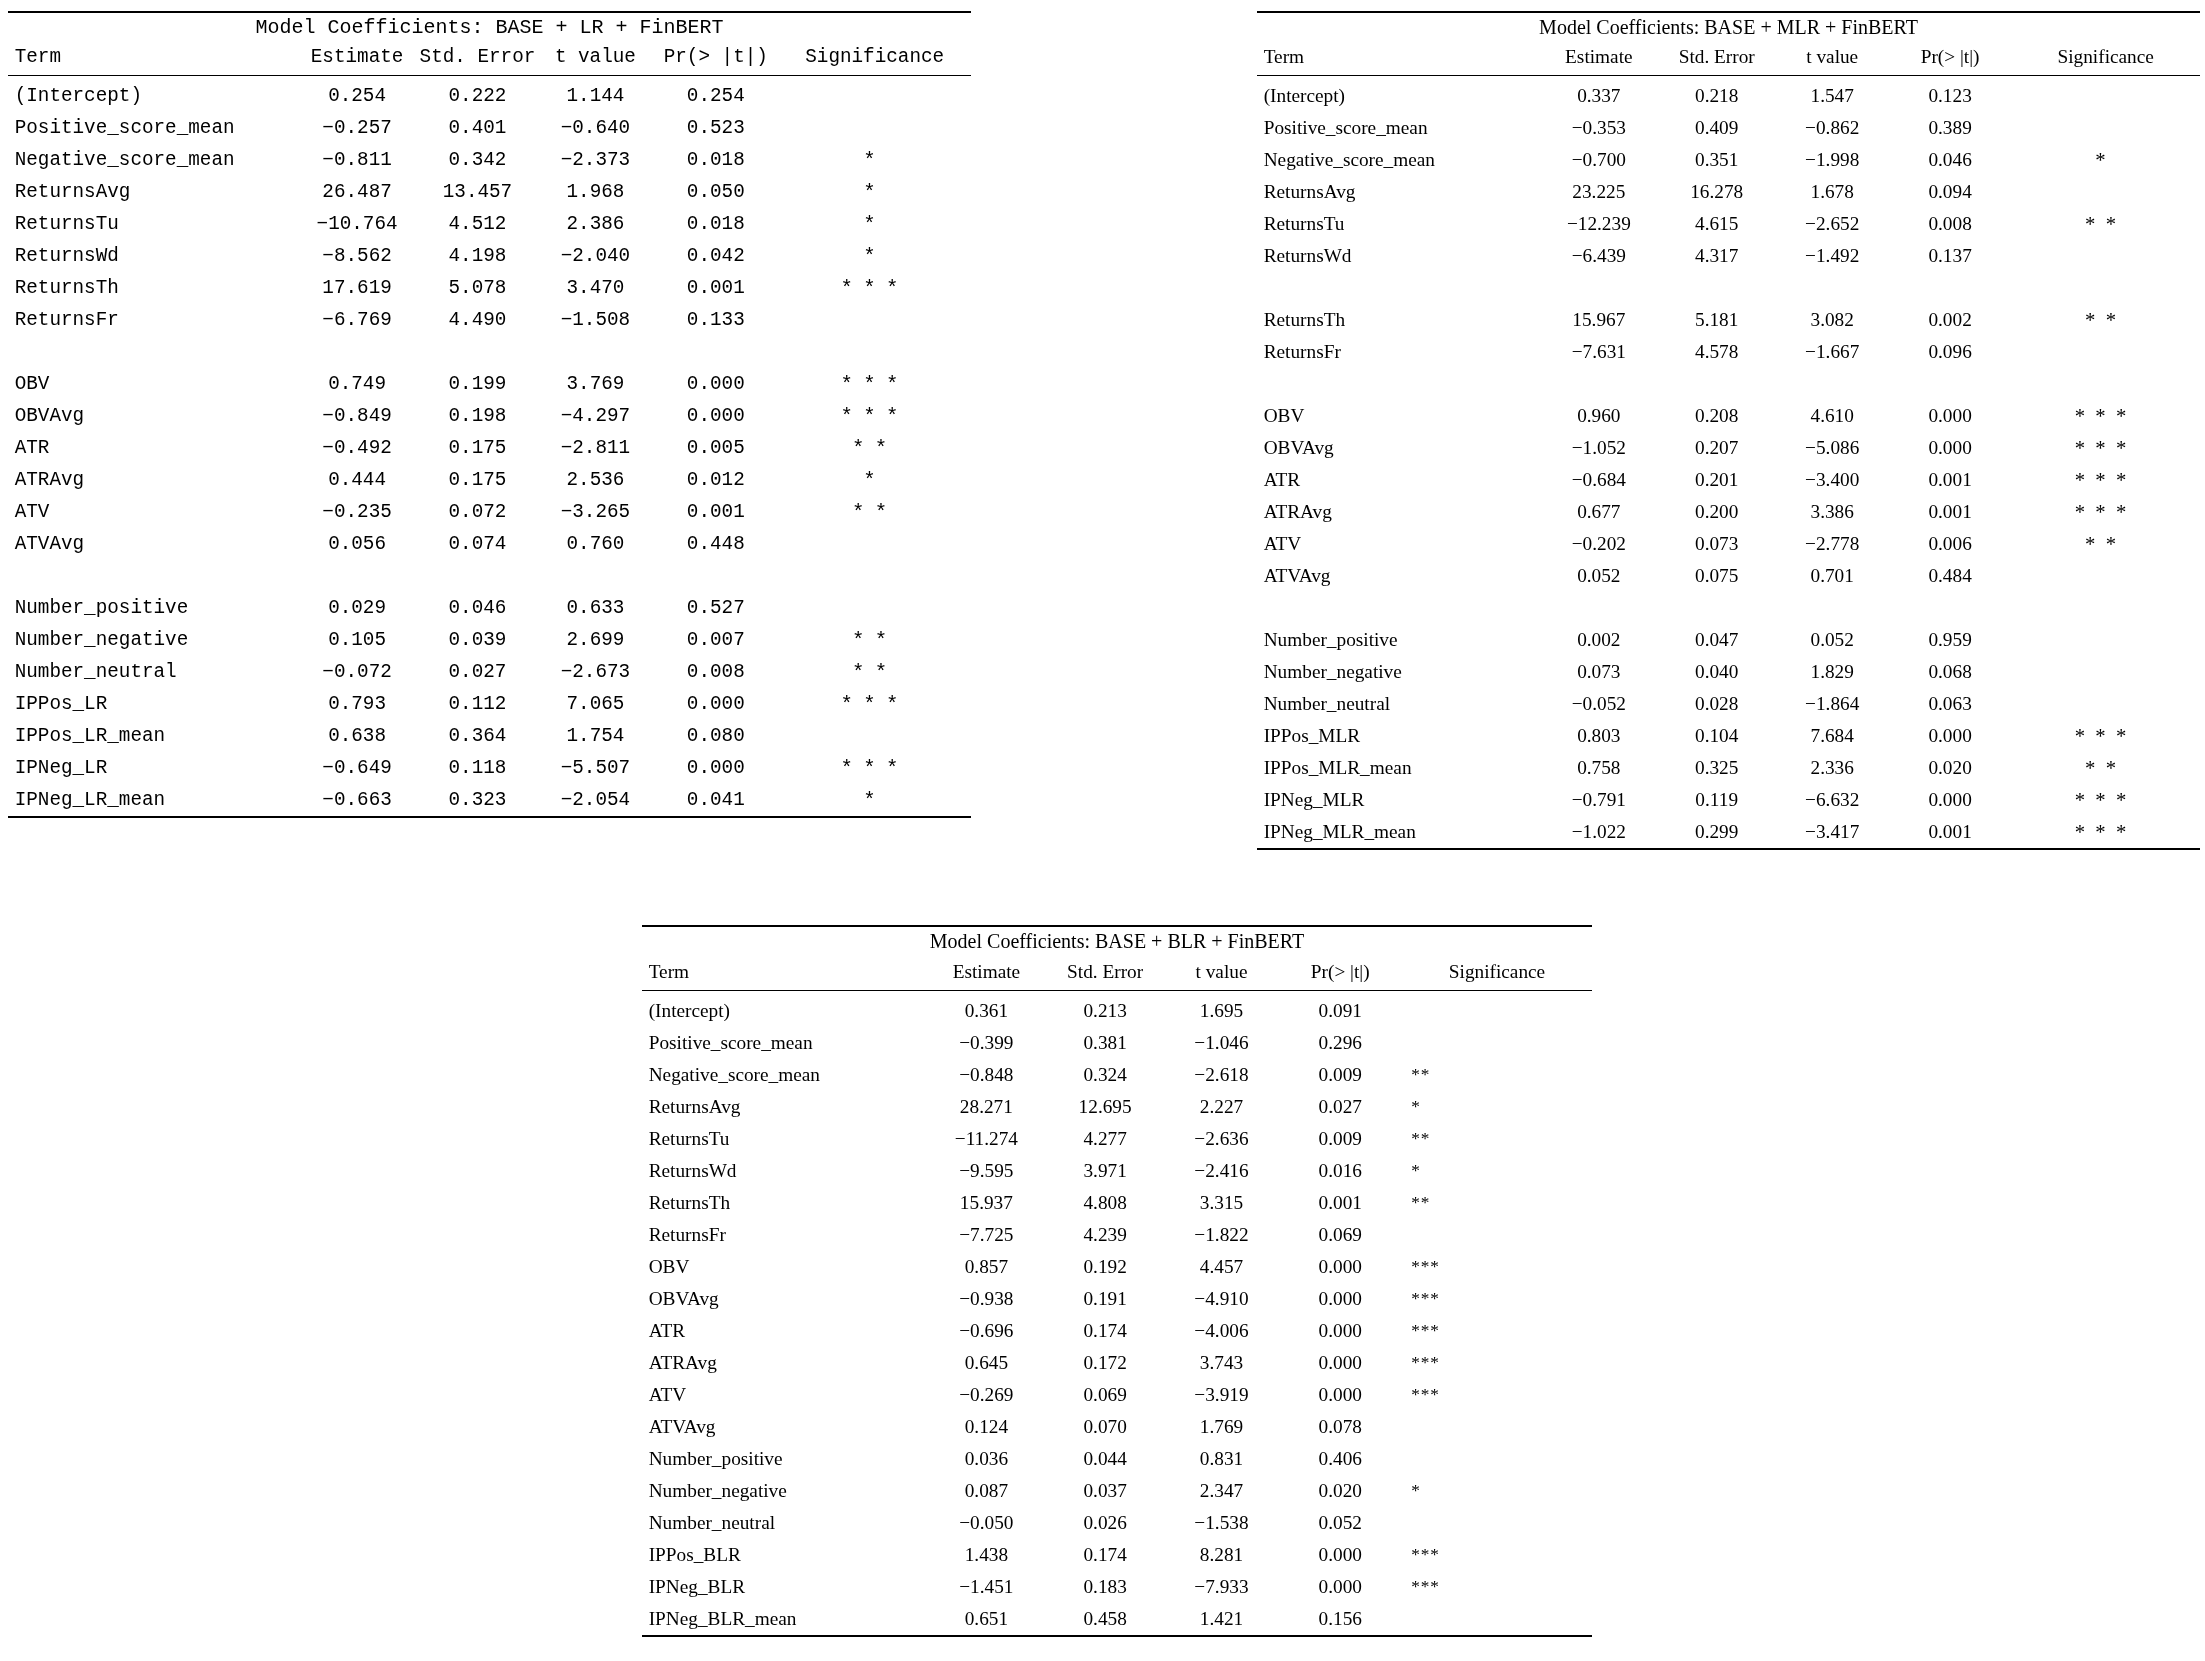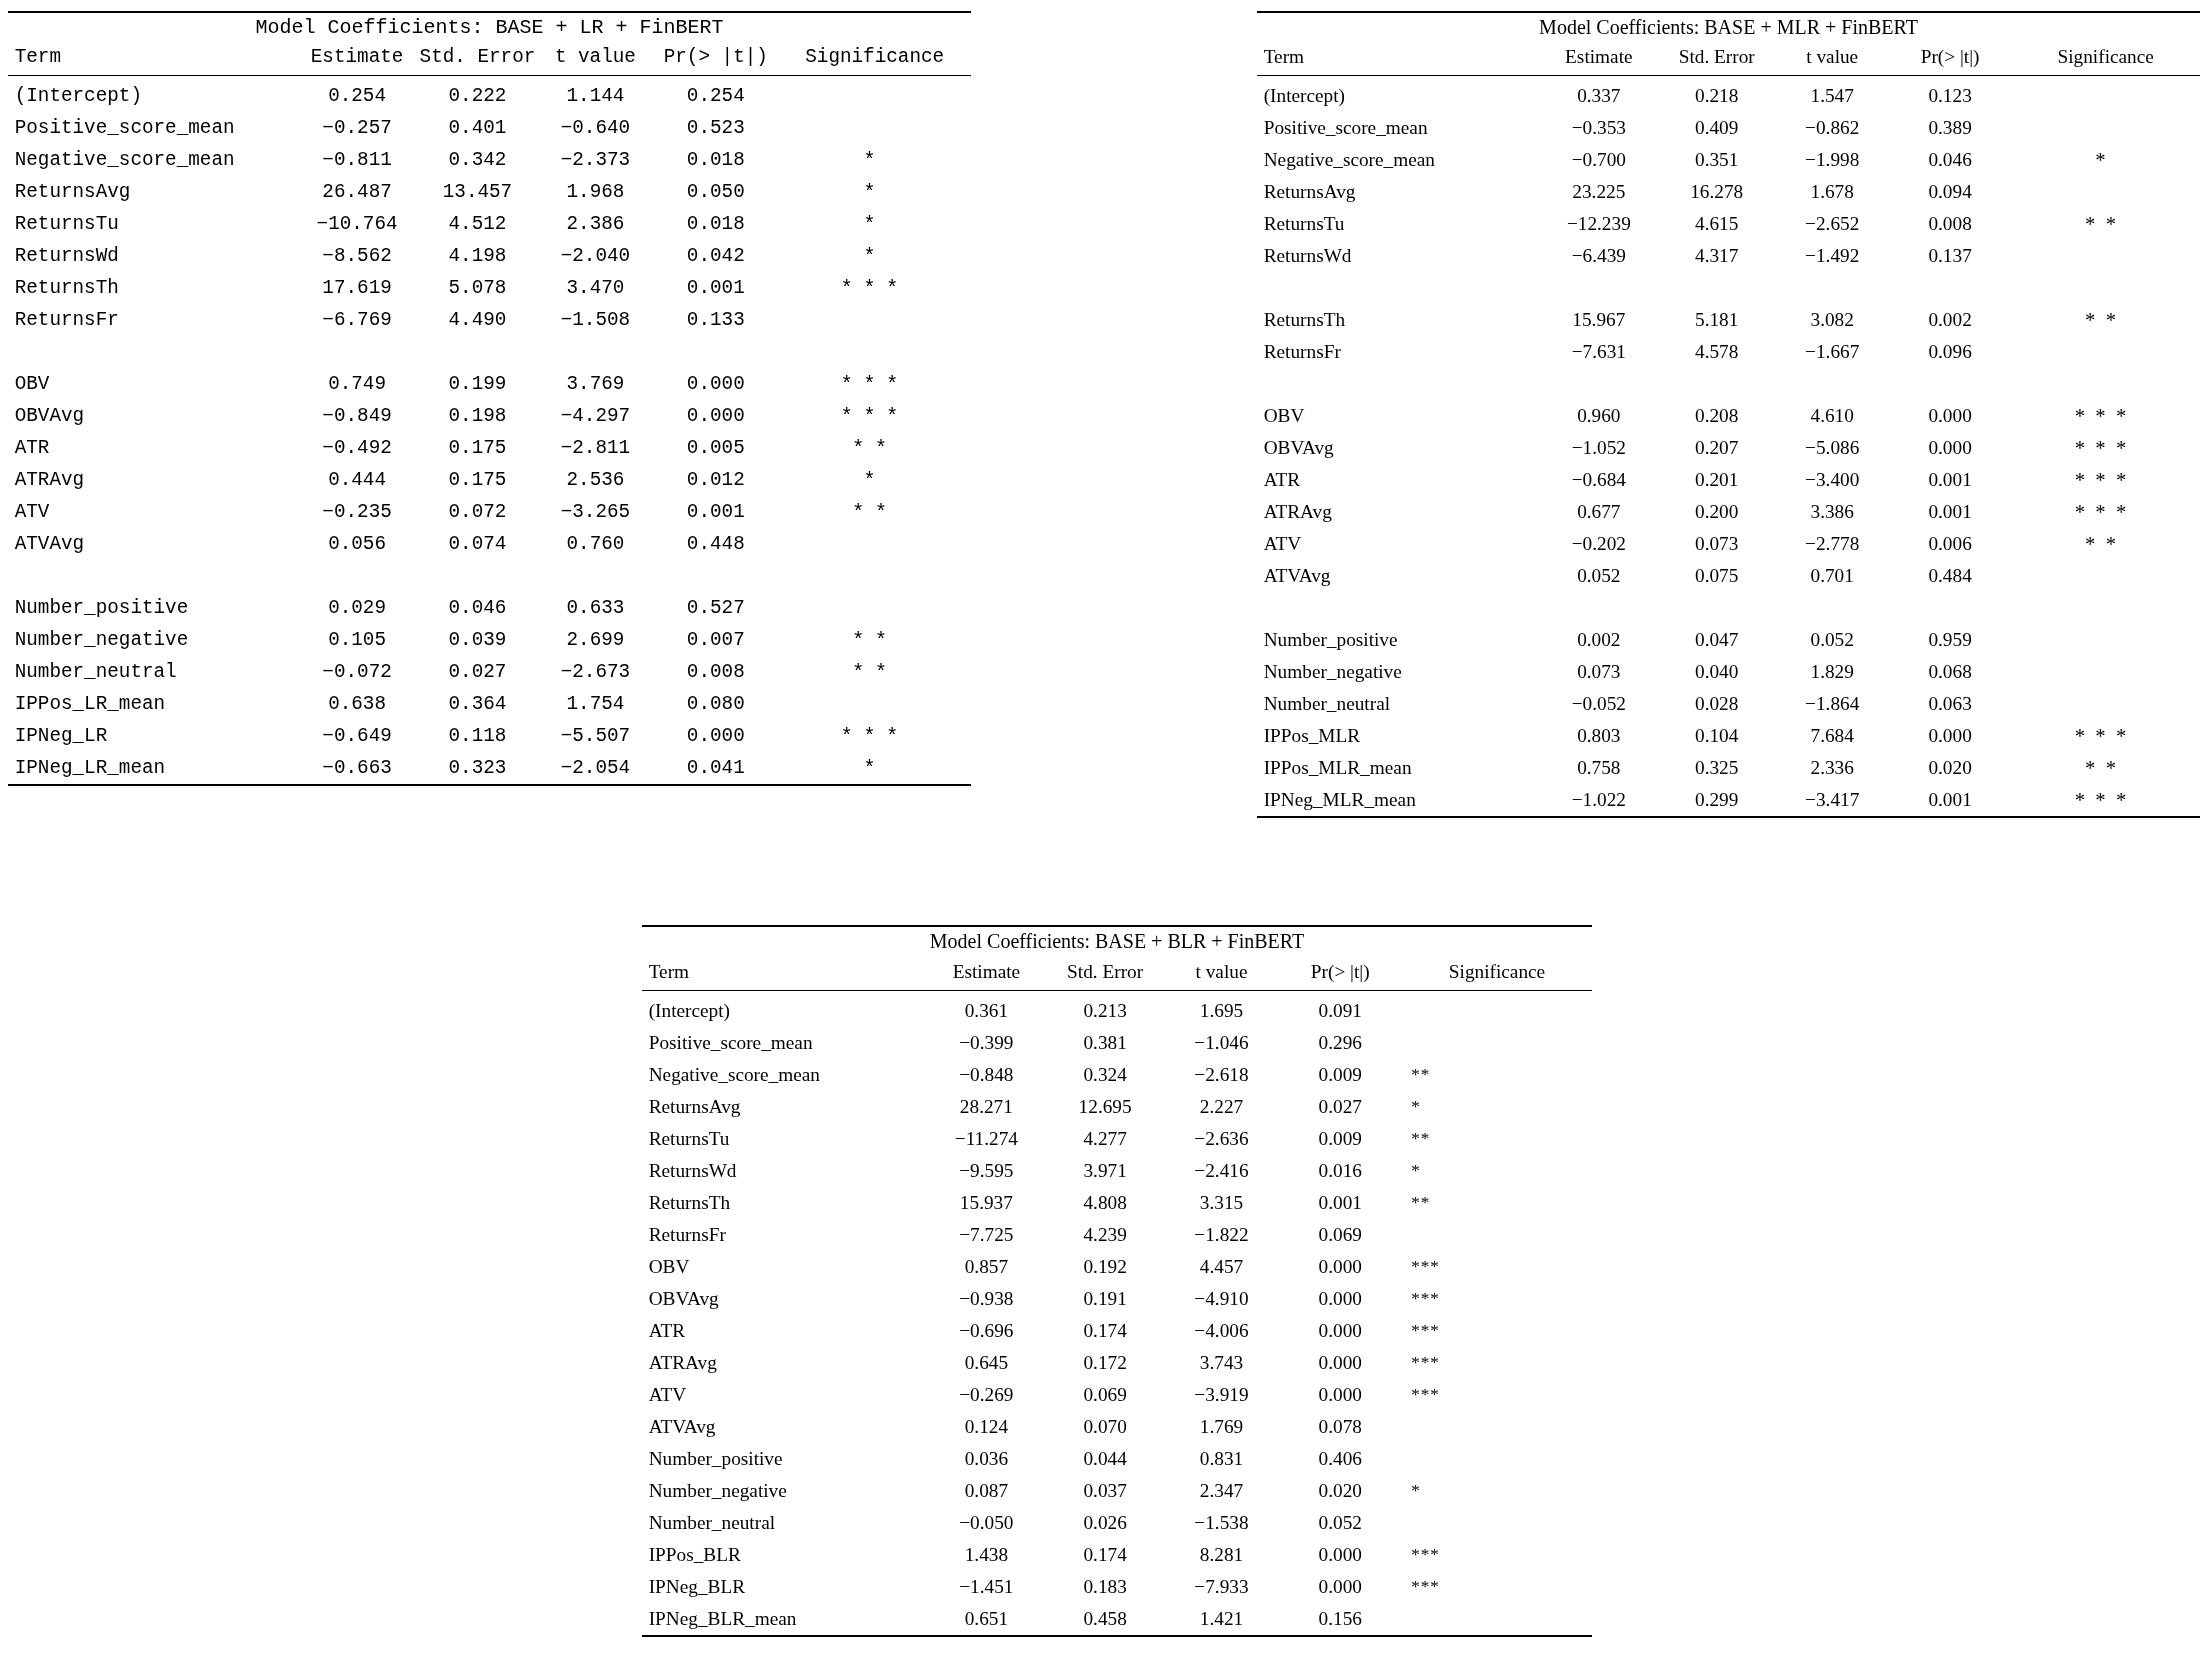--- a/index.html
+++ b/index.html
@@ -241,20 +241,28 @@
           </tr>
           <tr>
             <td class="c-term">Number_neutral</td>
             <td class="c-num">−0.072</td>
             <td class="c-num">0.027</td>
             <td class="c-num">−2.673</td>
             <td class="c-num">0.008</td>
             <td class="c-sig">**</td>
           </tr>
           <tr>
+            <td class="c-term">IPPos_LR</td>
+            <td class="c-num">0.793</td>
+            <td class="c-num">0.112</td>
+            <td class="c-num">7.065</td>
+            <td class="c-num">0.000</td>
+            <td class="c-sig">***</td>
+          </tr>
+          <tr>
             <td class="c-term">IPPos_LR_mean</td>
             <td class="c-num">0.638</td>
             <td class="c-num">0.364</td>
             <td class="c-num">1.754</td>
             <td class="c-num">0.080</td>
             <td class="c-sig"></td>
           </tr>
           <tr>
             <td class="c-term">IPNeg_LR</td>
             <td class="c-num">−0.649</td>
@@ -452,20 +460,28 @@
           </tr>
           <tr>
             <td class="c-term">IPPos_MLR_mean</td>
             <td class="c-num">0.758</td>
             <td class="c-num">0.325</td>
             <td class="c-num">2.336</td>
             <td class="c-num">0.020</td>
             <td class="c-sig">**</td>
           </tr>
           <tr>
+            <td class="c-term">IPNeg_MLR</td>
+            <td class="c-num">−0.791</td>
+            <td class="c-num">0.119</td>
+            <td class="c-num">−6.632</td>
+            <td class="c-num">0.000</td>
+            <td class="c-sig">***</td>
+          </tr>
+          <tr>
             <td class="c-term">IPNeg_MLR_mean</td>
             <td class="c-num">−1.022</td>
             <td class="c-num">0.299</td>
             <td class="c-num">−3.417</td>
             <td class="c-num">0.001</td>
             <td class="c-sig">***</td>
           </tr>
         </tbody>
     </table>
   </section>

